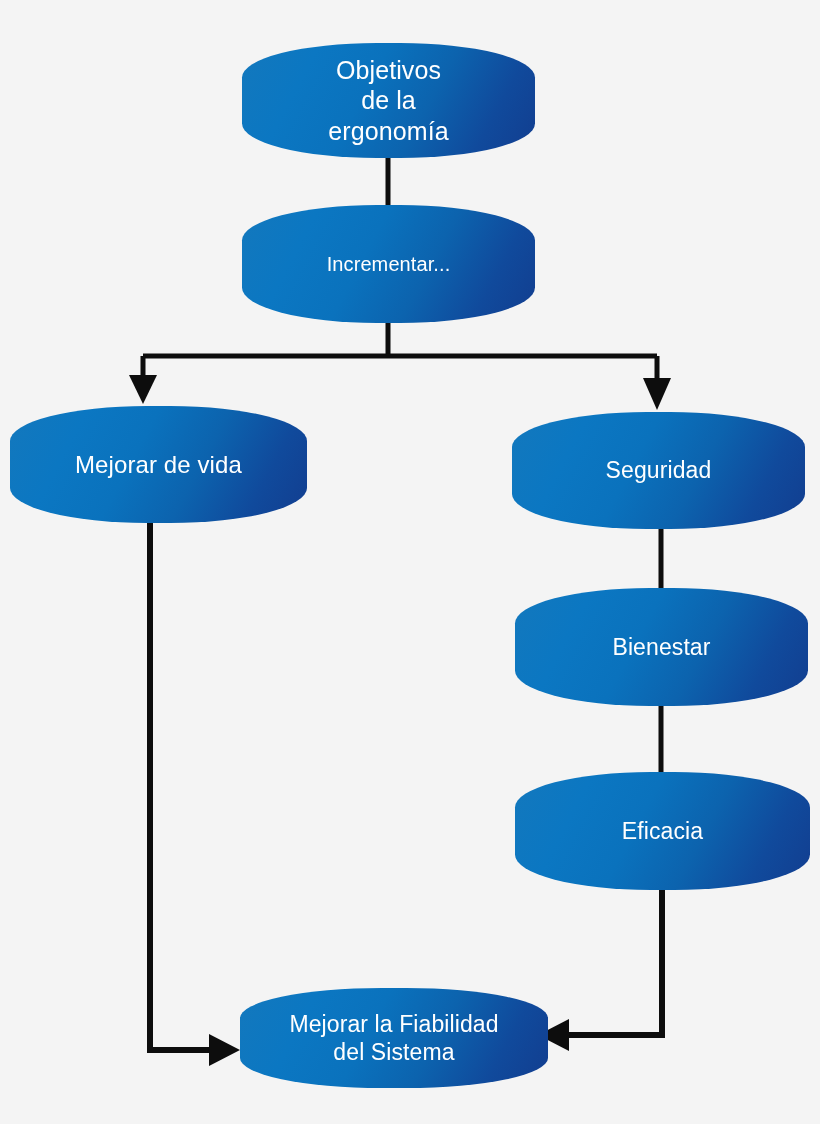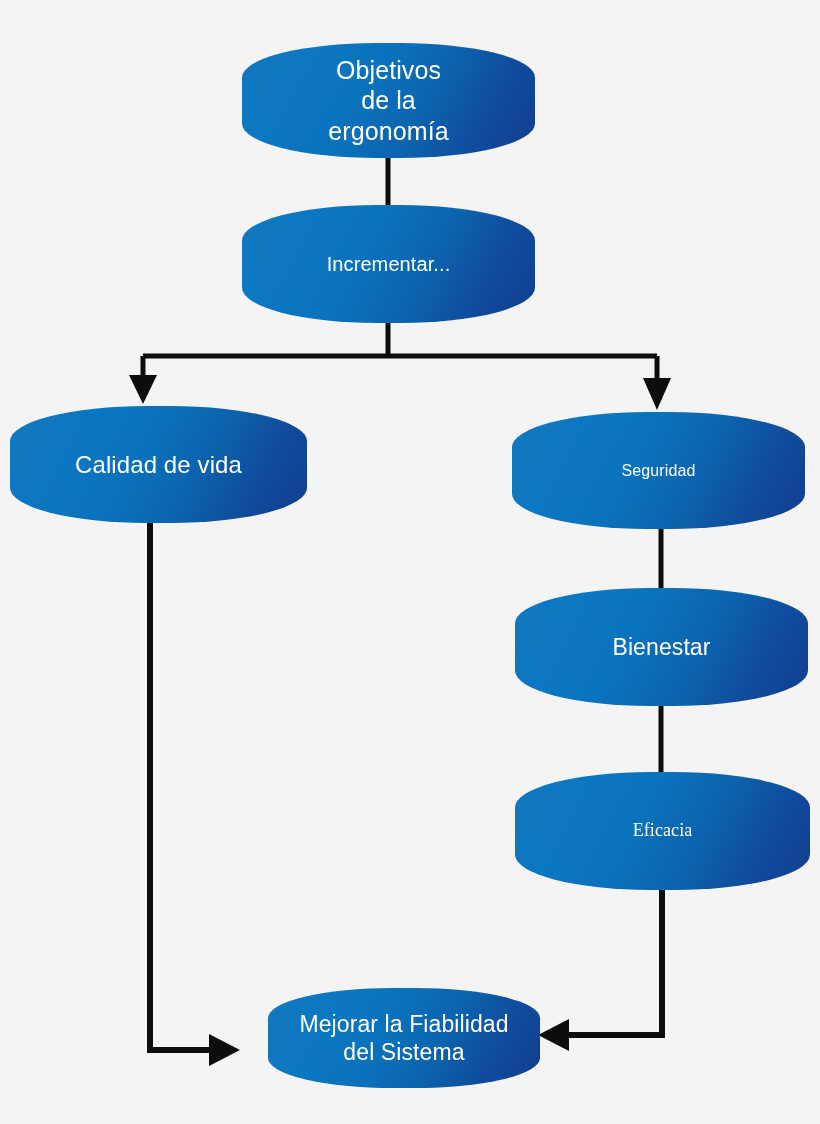--- a/index.html
+++ b/index.html
@@ -62,36 +62,34 @@
   #node-incrementar {
     left: 242px;  top: 205px;  width: 293px; height: 118px;
     font-size: 20px;
   }
   #node-calidad {
     left: 10px;   top: 406px;  width: 297px; height: 117px;
     font-size: 24px;
   }
   #node-seguridad {
     left: 512px;  top: 412px;  width: 293px; height: 117px;
-    font-size: 16px;
+    font-size: 23px;
   }
   #node-bienestar {
     left: 515px;  top: 588px;  width: 293px; height: 118px;
     font-size: 23px;
     text-align: center;
   }
   #node-eficacia {
     left: 515px;  top: 772px;  width: 295px; height: 118px;
-    font-size: 18px;
-    font-family: Liberation Serif, serif;
+    font-size: 23px;
   }
   #node-fiabilidad {
-    left: 240px;  top: 988px;  width: 272px; height: 100px;
+    left: 240px;  top: 988px;  width: 308px; height: 100px;
     font-size: 23px;
-    margin-left: 28px;
   }
 </style>
 </head>
 <body>
 
 <div id="diagram">
 
   <svg id="connector-layer" viewBox="0 0 820 1124" width="820" height="1124">
     <defs>
       <marker id="arrow-down" viewBox="0 0 12 12" refX="6" refY="11" markerWidth="12" markerHeight="12" orient="auto-start-reverse">
@@ -125,21 +123,21 @@
     <span class="node-label">Objetivos
 de la
 ergonomía</span>
   </div>
 
   <div class="node" id="node-incrementar">
     <span class="node-label">Incrementar...</span>
   </div>
 
   <div class="node" id="node-calidad">
-    <span class="node-label">Calidad de vida</span>
+    <span class="node-label">Mejorar de vida</span>
   </div>
 
   <div class="node" id="node-seguridad">
     <span class="node-label">Seguridad</span>
   </div>
 
   <div class="node" id="node-bienestar">
     <span class="node-label">Bienestar</span>
   </div>
 

